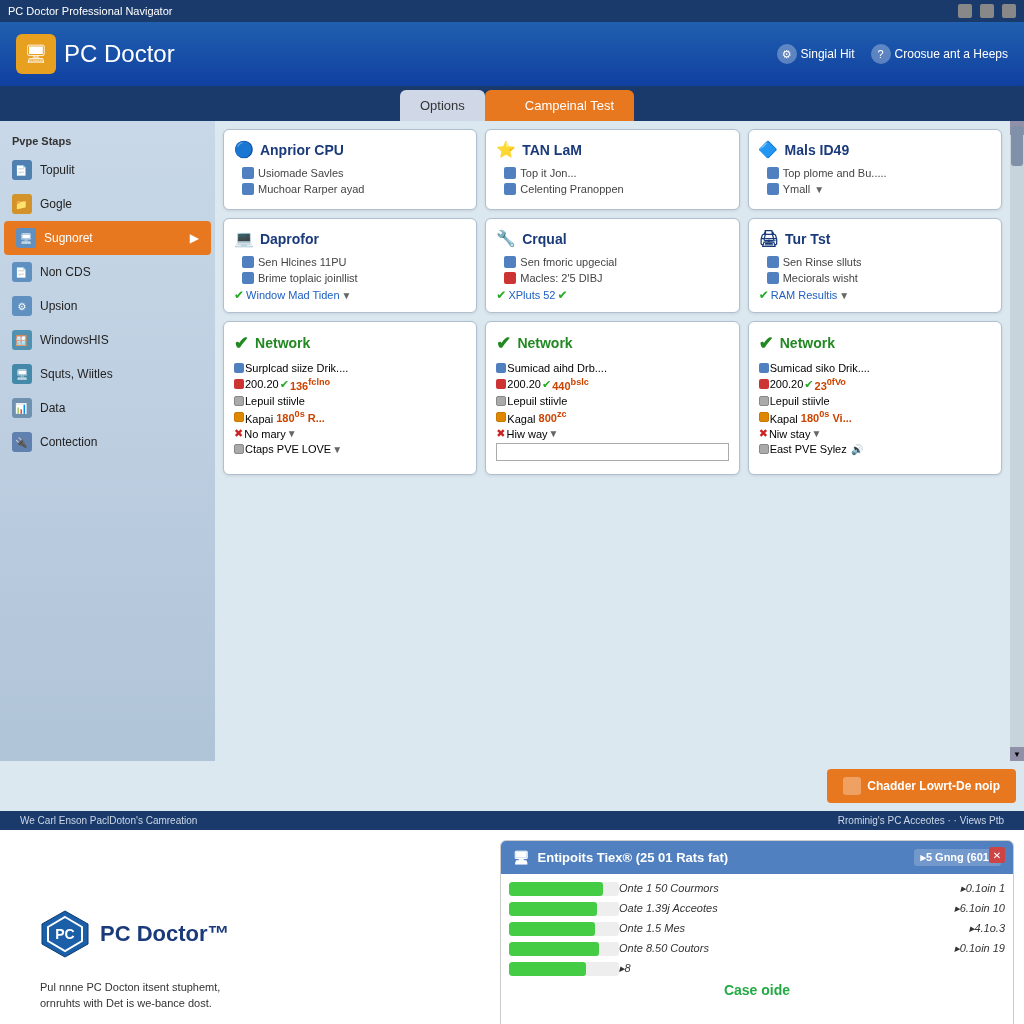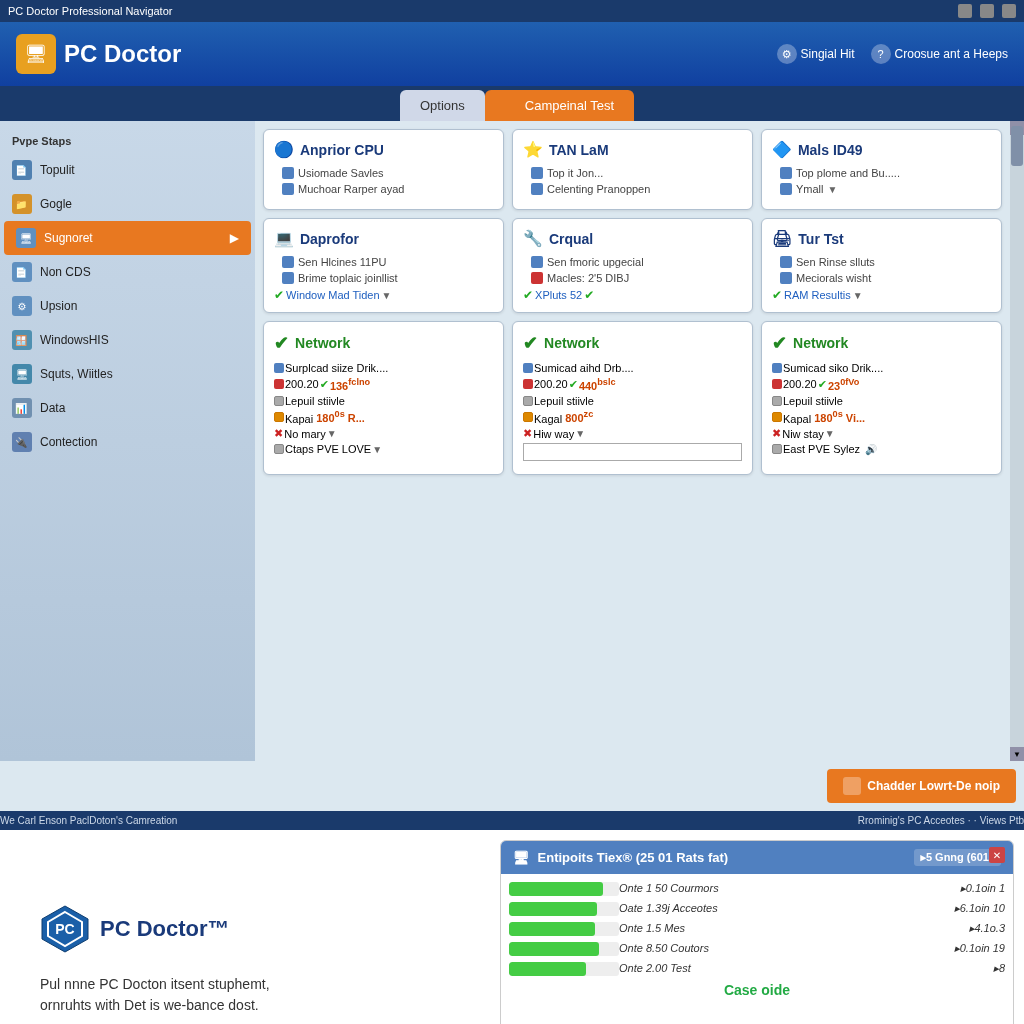--- a/index.html
+++ b/index.html
@@ -29,21 +29,21 @@
       height: 64px;
     }
     .app-logo { display: flex; align-items: center; gap: 8px; }
     .logo-icon {
       width: 40px; height: 40px;
       background: #e8a020;
       border-radius: 6px;
       display: flex; align-items: center; justify-content: center;
       color: white; font-size: 18px;
     }
-    .app-name { color: white; font-size: 24px; font-weight: bold; }
+    .app-name { color: white; font-size: 24px; font-weight: normal; }
     .header-actions { display: flex; gap: 16px; align-items: center; }
     .header-btn {
       color: white; font-size: 12px; cursor: pointer;
       display: flex; align-items: center; gap: 4px;
     }
     .header-btn-icon {
       width: 20px; height: 20px; background: rgba(255,255,255,0.3);
       border-radius: 50%; display: flex; align-items: center; justify-content: center;
       font-size: 11px;
     }
@@ -66,21 +66,21 @@
 
     
     .main-container {
       display: flex;
       background: #e0e8f0;
       min-height: 640px;
     }
 
     
     .sidebar {
-      width: 255px;
+      width: 215px;
       background: linear-gradient(to bottom, #c8d8e8, #b0c4d8);
       padding: 8px 0;
       flex-shrink: 0;
     }
     .sidebar-title {
       padding: 6px 12px;
       font-size: 11px;
       font-weight: bold;
       color: #333;
     }
@@ -182,21 +182,21 @@
     .sq-blue { background: #5080c0; }
     .sq-red { background: #cc3333; }
     .sq-orange { background: #dd8800; border: 1px solid #cc7700; }
     .sq-gray { background: #aaa; border: 1px solid #888; }
 
     
     .bottom-bar {
       background: #1a3a6b;
       color: #ccd8e8;
       font-size: 10px;
-      padding: 4px 0;
+      padding: 4px 20px;
       display: flex;
       justify-content: space-between;
     }
 
     
     .action-btn-area {
       background: #dce8f0;
       padding: 8px;
       display: flex;
       justify-content: flex-end;
@@ -227,21 +227,21 @@
     .lower-left {
       width: 490px;
       padding: 30px 40px;
       display: flex;
       flex-direction: column;
       align-items: flex-start;
       justify-content: center;
     }
     .lower-logo { display: flex; align-items: center; gap: 10px; margin-bottom: 20px; }
     .lower-logo-text { font-size: 22px; font-weight: bold; color: #1a3a7a; }
-    .lower-desc { font-size: 14px; color: #333; line-height: 1.5; }
+    .lower-desc { font-size: 11px; color: #333; line-height: 1.5; }
 
     .lower-right {
       flex: 1;
       background: white;
       border: 1px solid #ccc;
       margin: 10px;
       border-radius: 6px;
       overflow: hidden;
       position: relative;
     }
@@ -679,21 +679,20 @@
           <div class="progress-bar-fill" style="width:82%"></div>
         </div>
         <span class="progress-label">Onte 8.50 Coutors</span>
         <span class="progress-value">▸0.1oin 19</span>
       </div>
 
       <div class="progress-row">
         <div class="progress-bar-wrap">
           <div class="progress-bar-fill" style="width:70%"></div>
         </div>
-        <span class="progress-label">Onte 2.00 Test</span>
         <span class="progress-value">▸8</span>
       </div>
 
       <div style="text-align:center;">
         <span class="ease-btn">Case oide</span>
       </div>
     </div>
   </div>
 
 </div>

